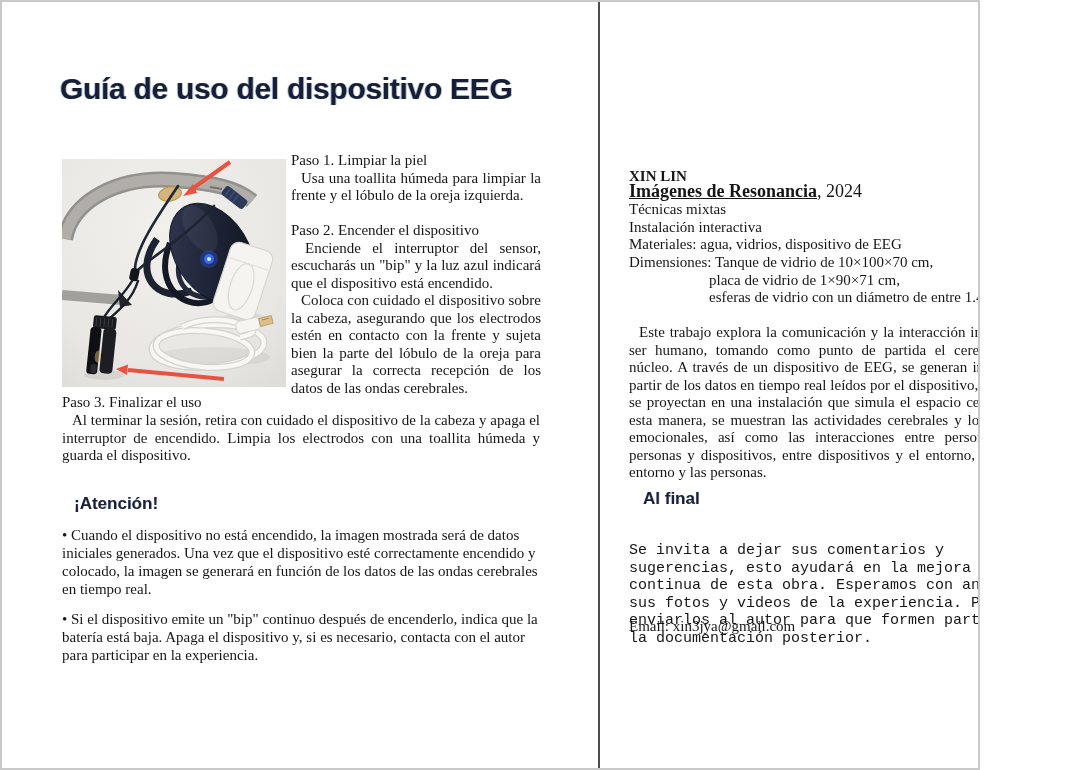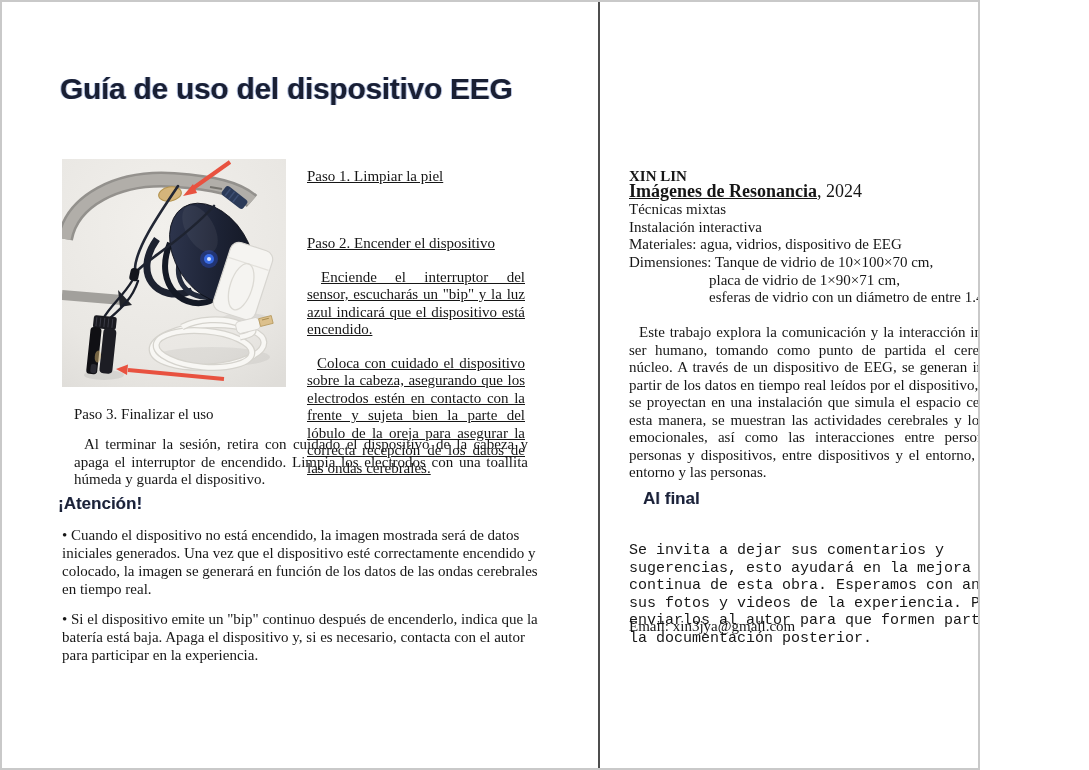--- a/index.html
+++ b/index.html
@@ -13,33 +13,33 @@
   
   .doc-title{
     left:58px;top:70px;width:520px;
     font-family:"Liberation Sans",sans-serif;font-weight:bold;font-size:30px;
     color:#191f33;letter-spacing:-0.3px;
     text-shadow:1px 0 0 rgba(52,86,170,.35),-1px 0 0 rgba(52,86,170,.35);
   }
   .photo{left:60px;top:157px;width:224px;height:228px;}
   .photo svg{display:block;width:224px;height:228px;}
   .stepcol{left:289px;top:150px;width:250px;font-size:15px;line-height:17.5px;}
-  .stepcol p{margin:16px;text-decoration:underline;}
+  .stepcol p{margin:0;}
   .just{text-align:justify;}
   .ind{text-indent:10px;}
   .ind2{text-indent:14px;}
   .gap{height:17.5px;}
   .paso3{left:60px;top:392px;width:478px;font-size:15px;line-height:17.8px;}
-  .paso3 p{margin:12px;}
+  .paso3 p{margin:0;}
   .sec-head{
     font-family:"Liberation Sans",sans-serif;font-weight:bold;font-size:17px;
     color:#1b2136;letter-spacing:0;
     text-shadow:0.6px 0 0 rgba(52,86,170,.3);
   }
-  .attn-head{left:56px;top:492px;text-align:right;}
+  .attn-head{left:72px;top:492px;text-align:right;}
   .bullet{left:60px;top:524px;width:476px;font-size:15px;line-height:18px;}
   .bullet2{top:608px;}
   
   .rp{font-size:15px;line-height:17.5px;}
   .artist{left:627px;top:154px;font-weight:bold;font-size:15px;margin-top:12px;}
   .workline{left:627px;top:181px;font-size:18px;text-align:right;}
   .worktitle{font-weight:bold;text-decoration:underline;}
   .details{left:627px;top:199px;width:410px;}
   .details p{margin:0;}
   .dims{left:627px;top:252px;width:412px;}
@@ -167,20 +167,21 @@
 
         <g>
           <line x1="162" y1="220" x2="66" y2="211" stroke="#e85240" stroke-width="4"></line>
           <polygon points="54,210 66,205.5 65,216" fill="#e85240"></polygon>
         </g>
       </svg>
     </div>
 
     <div class="abs stepcol">
       <p>Paso 1. Limpiar la piel</p>
+      <p class="just ind">Usa una toallita húmeda para limpiar la frente y el lóbulo de la oreja izquierda.</p>
       <div class="gap"></div>
       <p>Paso 2. Encender el dispositivo</p>
       <p class="just ind2">Enciende el interruptor del sensor, escucharás un "bip" y la luz azul indicará que el dispositivo está encendido.</p>
       <p class="just ind">Coloca con cuidado el dispositivo sobre la cabeza, asegurando que los electrodos estén en contacto con la frente y sujeta bien la parte del lóbulo de la oreja para asegurar la correcta recepción de los datos de las ondas cerebrales.</p>
     </div>
 
     <div class="abs paso3">
       <p>Paso 3. Finalizar el uso</p>
       <p class="just ind">Al terminar la sesión, retira con cuidado el dispositivo de la cabeza y apaga el interruptor de encendido. Limpia los electrodos con una toallita húmeda y guarda el dispositivo.</p>
     </div>

